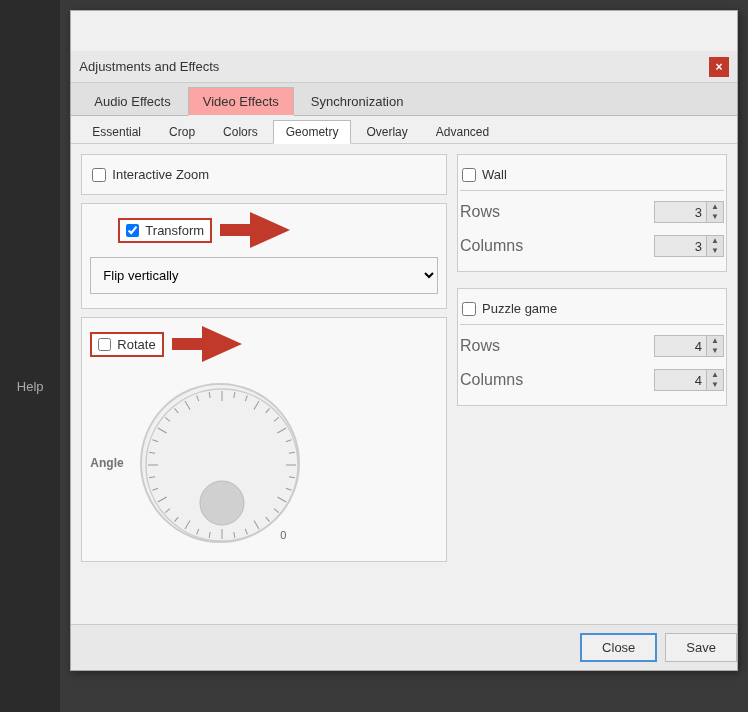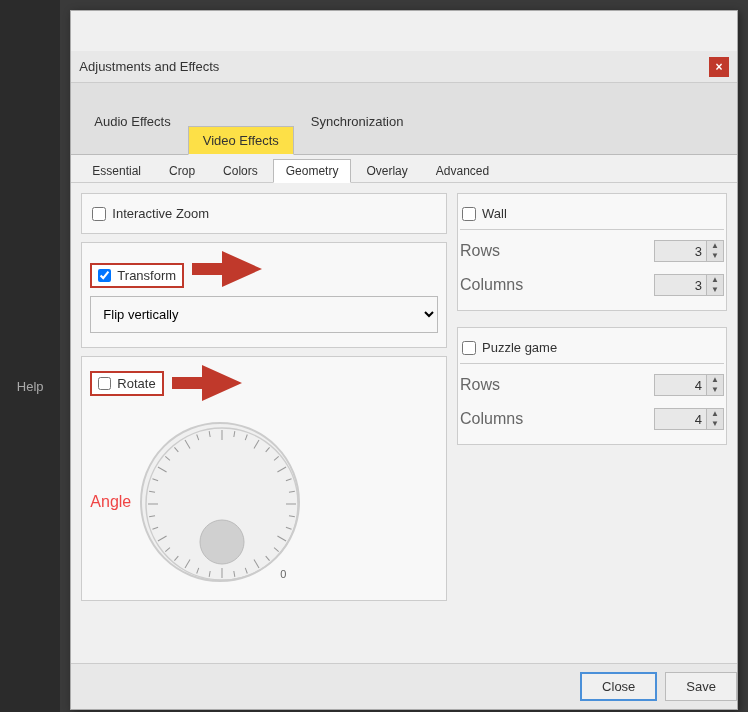--- a/index.html
+++ b/index.html
@@ -85,26 +85,25 @@
       cursor: pointer;
       border: 1px solid transparent;
       border-bottom: none;
       font-size: 13px;
       color: #333;
       background: transparent;
       margin-right: 2px;
     }
 
     .main-tab.active {
-      background: #fde047;
+      background: #fca5a5;
       border-color: #bbb;
       border-bottom: 1px solid #f0f0f0;
       margin-bottom: -1px;
       z-index: 1;
-      margin-top: 39px;
     }
 
     .sub-tabs {
       display: flex;
       background: #f0f0f0;
       border-bottom: 1px solid #ccc;
       padding: 4px 8px 0;
     }
 
     .sub-tab {
@@ -178,22 +177,23 @@
       border: 2px solid #c0392b;
       display: inline-flex;
       align-items: center;
       padding: 3px 6px;
       background: white;
       margin-bottom: 2px;
     }
 
     .transform-row {
       display: flex;
-      align-items: flex-end;
+      align-items: center;
       margin-bottom: 4px;
+      margin-left: 28px;
     }
 
     .rotate-row {
       display: flex;
       align-items: center;
       margin-bottom: 8px;
     }
 
     .dropdown-row {
       margin: 6px 0 6px 0;
@@ -210,23 +210,24 @@
     }
 
     .knob-section {
       display: flex;
       align-items: center;
       gap: 10px;
       padding: 10px 0;
     }
 
     .knob-label {
-      font-size: 16px;
-      color: #ef4444;
+      font-size: 12px;
+      color: #737373;
       width: 40px;
+      font-weight: bold;
     }
 
     .knob-container {
       position: relative;
       width: 160px;
       height: 160px;
     }
 
     .knob-outer {
       width: 160px;

